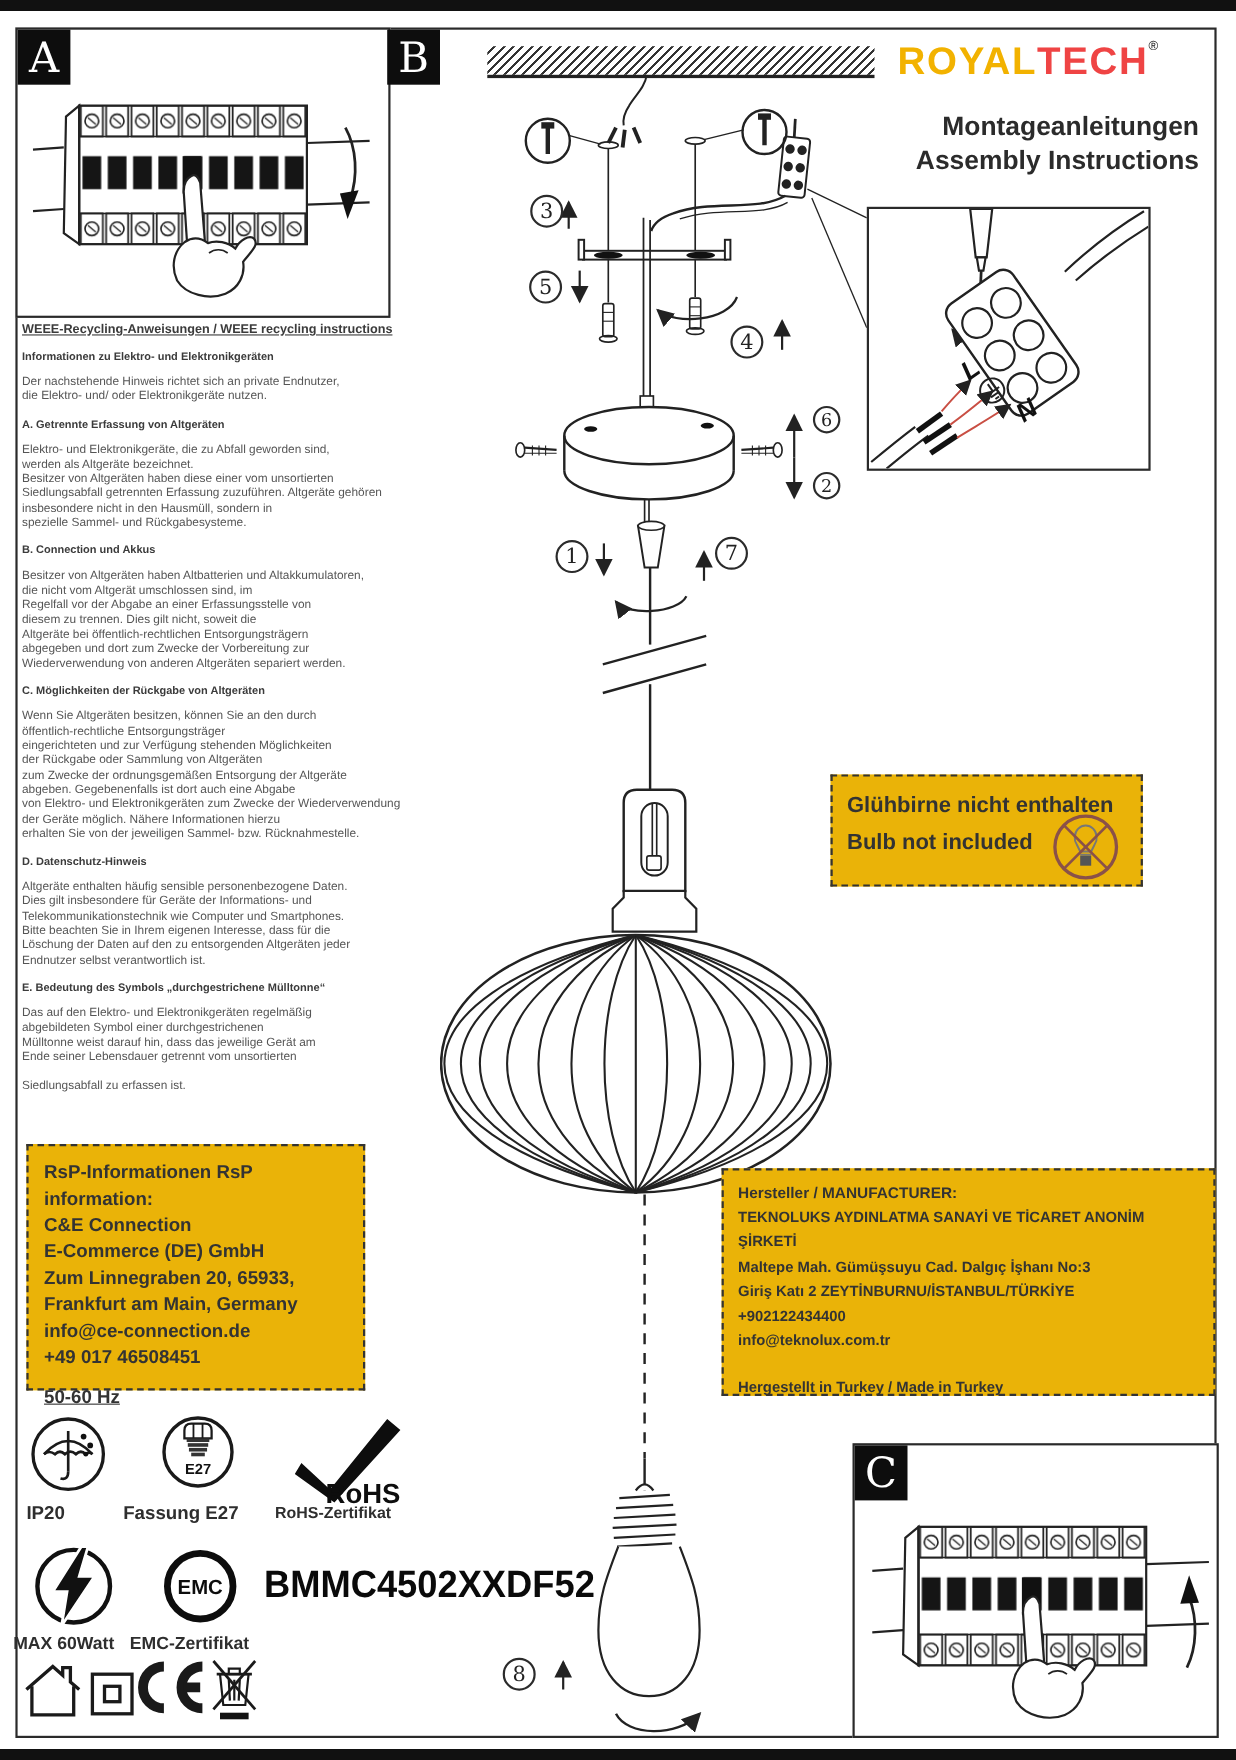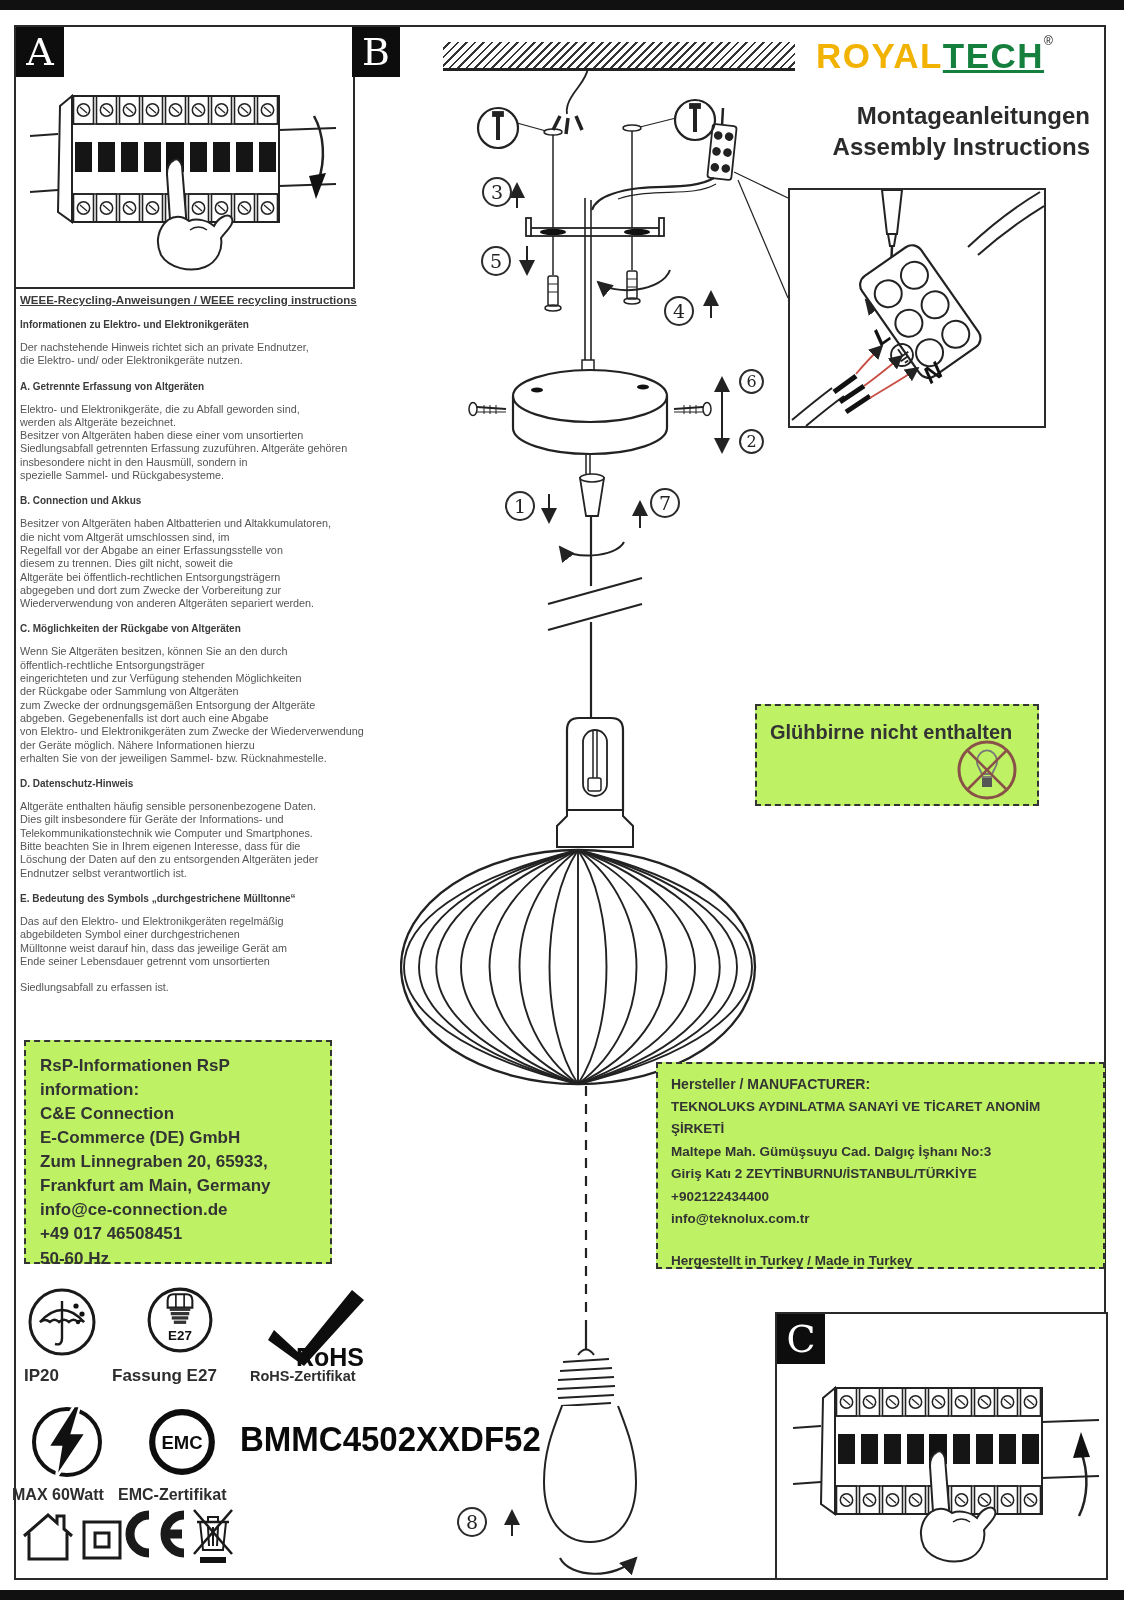--- a/index.html
+++ b/index.html
@@ -9,35 +9,35 @@
   .topbar{left:0;top:0;width:1124px;height:10px;background:#111;}
   .bottombar{left:0;top:1590px;width:1124px;height:10px;background:#111;}
   .frame{left:14px;top:25px;width:1092px;height:1555px;border:2px solid #2a2a2a;box-sizing:border-box;z-index:1;}
   .secbox{border:2px solid #2a2a2a;box-sizing:border-box;background:#fff;z-index:2;}
   .seclabel{width:48px;height:50px;background:#0d0d0d;color:#fff;z-index:4;
             font-family:"DejaVu Serif",serif;font-size:38px;font-weight:400;
             display:flex;align-items:center;justify-content:center;}
   .logo{left:816px;top:30px;width:292px;height:52px;display:flex;align-items:center;
         font-size:35px;font-weight:700;letter-spacing:1.5px;z-index:2;white-space:nowrap;}
   .logo .royal{color:#F2B200;}
-  .logo .tech{color:#15803d;text-decoration:underline;}
+  .logo .tech{color:#ef4444;}
   .logo .reg{font-size:12px;color:#161616;align-self:flex-start;margin-top:4px;font-weight:400;}
   .titles{left:700px;top:100px;width:390px;text-align:right;font-size:24px;font-weight:700;
           color:#2b2b2b;line-height:31px;z-index:2;}
   .hatchband{left:443px;top:42px;width:352px;height:26px;z-index:1;
      background:repeating-linear-gradient(135deg,#fff 0,#fff 4px,#333 4px,#333 6px);
      border-bottom:3px solid #222;}
   .weee{left:20px;top:294px;width:420px;z-index:2;color:#4a4a4a;}
   .weee .t{font-size:11.5px;font-weight:700;color:#3b3b3b;margin:0 0 13px;text-decoration:underline;}
   .weee .h{font-size:10px;font-weight:700;color:#3b3b3b;margin:13px 0 11px;}
   .weee .p{font-size:10.8px;font-weight:400;line-height:13.3px;margin:0;white-space:pre-line;color:#555;}
-  .dashed{border:2px dashed #333;box-sizing:border-box;background:#bef264;z-index:2;}
+  .dashed{border:2px dashed #333;box-sizing:border-box;background:#eab308;z-index:2;}
   .rsp{left:24px;top:1040px;width:308px;height:224px;padding:12px 14px;font-size:17px;
        font-weight:700;color:#333;line-height:24px;}
-  .rsp .gap{margin-top:1px;}
+  .rsp .gap{margin-top:12px;text-decoration:underline;}
   .man{left:656px;top:1062px;width:449px;height:207px;padding:9px 13px;font-size:13.5px;
        font-weight:700;color:#333;line-height:22.5px;}
   .man .t{font-size:14px;}
   .man .made{margin-top:19px;}
   .bulbbox{left:755px;top:704px;width:284px;height:102px;padding:9px 13px;font-size:20px;
            font-weight:700;color:#333;line-height:34px;}
   .step{position:absolute;width:30px;height:30px;border:2px solid #2b2b2b;border-radius:50%;
         font-family:"DejaVu Serif",serif;font-size:19px;color:#222;background:#fff;z-index:3;
         display:flex;align-items:center;justify-content:center;box-sizing:border-box;}
   .step.sm{width:25px;height:25px;font-size:16px;}
@@ -397,20 +397,21 @@
     <p class="p">Das auf den Elektro- und Elektronikgeräten regelmäßig
  abgebildeten Symbol einer durchgestrichenen
 Mülltonne weist darauf hin, dass das jeweilige Gerät am
 Ende seiner Lebensdauer getrennt vom unsortierten
 
 Siedlungsabfall zu erfassen ist.</p>
   </div>
 
   <div class="b dashed bulbbox">
     <div>Glühbirne nicht enthalten</div>
+    <div>Bulb not included</div>
   </div>
   <svg class="b z3" style="left:955px;top:738px;" width="64" height="64" viewBox="0 0 64 64">
     <circle cx="32" cy="32" r="28" fill="none" stroke="#8a5149" stroke-width="3"></circle>
     <g stroke="#777" stroke-width="1.8" fill="none">
       <path d="M24,30 a10,11 0 1 1 16,0 l-3,6 h-10 Z"></path>
       <line x1="27" y1="39" x2="37" y2="39"></line>
     </g>
     <rect x="27" y="40" width="10" height="9" fill="#555"></rect>
     <line x1="13" y1="13" x2="51" y2="51" stroke="#8a5149" stroke-width="2.5"></line>
     <line x1="51" y1="13" x2="13" y2="51" stroke="#8a5149" stroke-width="2.5"></line>

